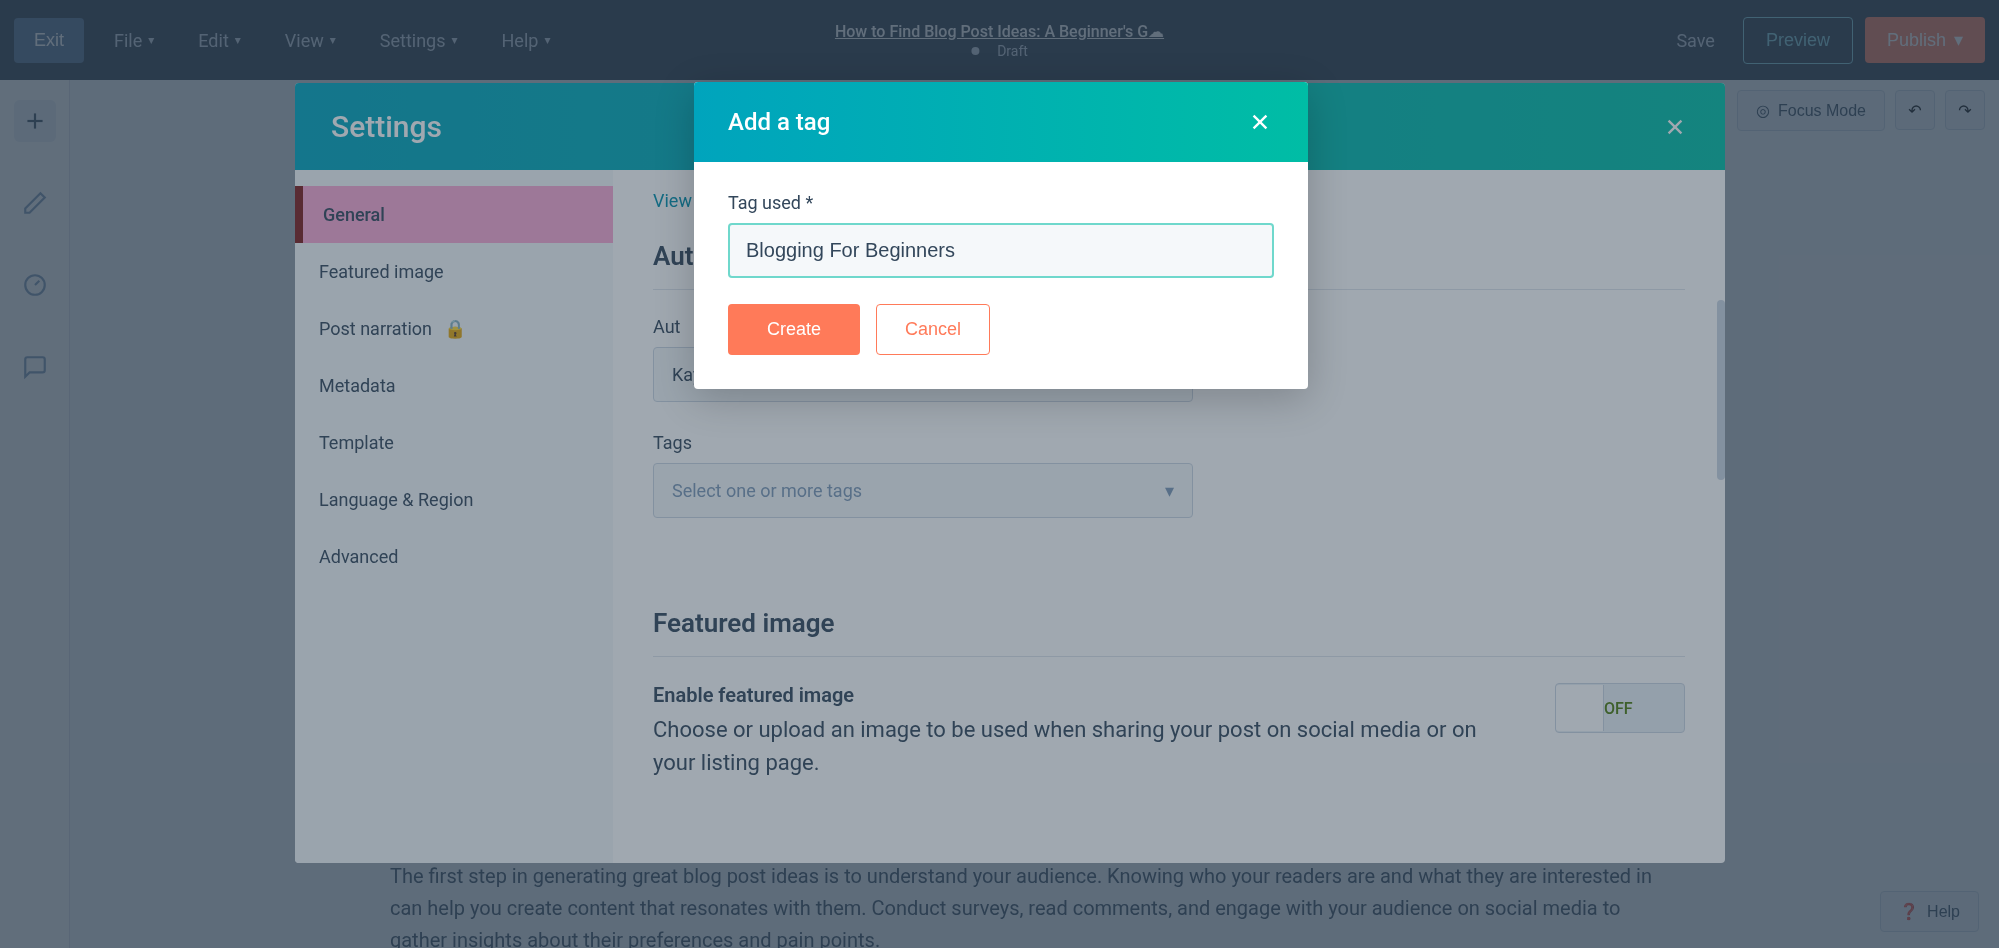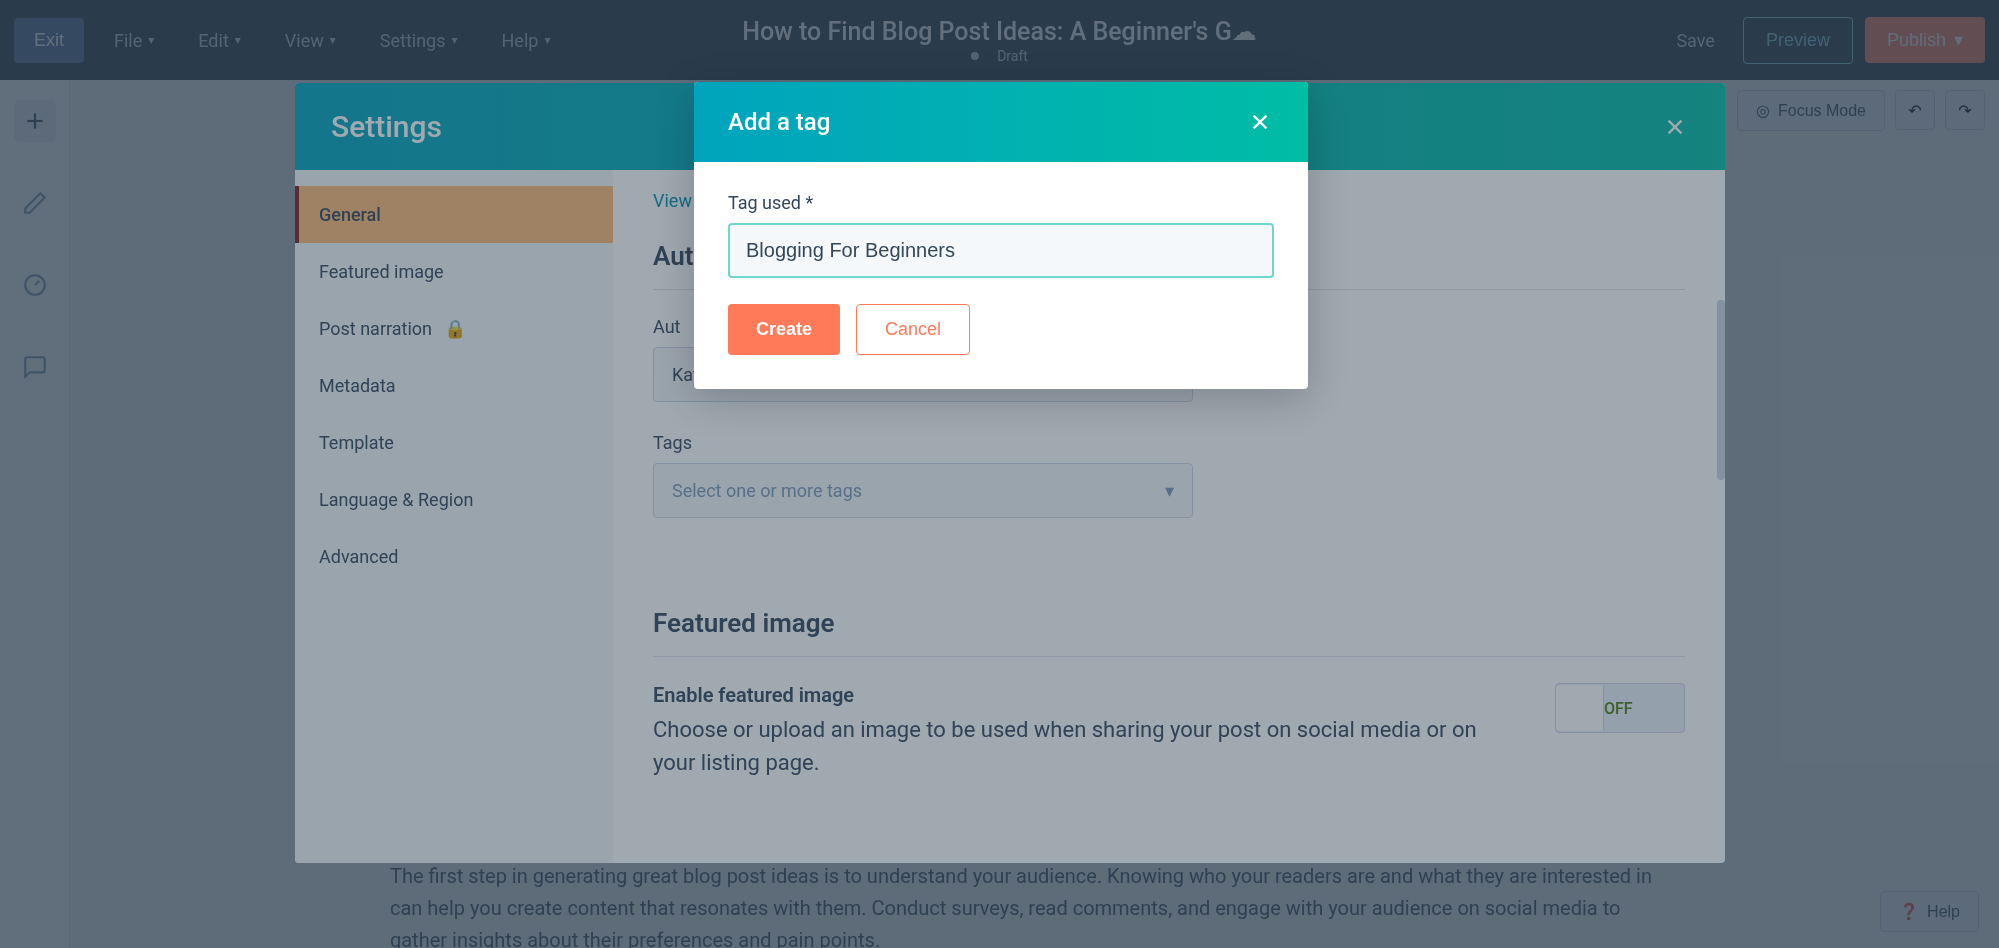--- a/index.html
+++ b/index.html
@@ -35,21 +35,21 @@
 .menu-items { display: flex; gap: 44px; font-size: 18px; }
 .menu-item { display: flex; align-items: center; gap: 6px; cursor: pointer; }
 .chev { font-size: 12px; }
 .title-area {
   position: absolute;
   left: 50%;
   transform: translateX(-50%);
   text-align: center;
   color: #fff;
 }
-.title-area .post-title { font-size: 25px; font-weight: 500; display:flex; align-items:center; justify-content:center;}
+.title-area .post-title { font-size: 16px; font-weight: 500; display:flex; align-items:center; justify-content:center;text-decoration:underline;}
 .title-area .draft { font-size: 14px; color: #cbd6e2; display:flex; align-items:center; gap:18px; justify-content:center; margin-top:2px;}
 .dot { width:8px; height:8px; border-radius:50%; background:#cbd6e2; display:inline-block;}
 .right-actions { margin-left:auto; display:flex; gap:12px; align-items:center;}
 .link-btn { color:#cbd6e2; font-size:18px; padding:10px 16px; }
 .outline-btn { border:1px solid #7fd1de; color:#7fd1de; padding:12px 22px; border-radius:4px; font-size:18px; background:transparent;}
 .publish-btn { background:#ff7a59; color:#fff; padding:12px 22px; border-radius:4px; font-size:18px; border:none; display:flex; align-items:center; gap:8px;}
 
 
 .left-rail {
   position:absolute;
@@ -153,22 +153,22 @@
 .nav-item {
   padding:18px 24px;
   font-size:18px;
   color:#33475b;
   cursor:pointer;
   display:flex;
   align-items:center;
   gap:12px;
 }
 .nav-item.active {
-  background:#fdba74;
-  border-left:4px solid #7f1d1d;
+  background:#f9a8d4;
+  border-left:8px solid #7f1d1d;
   padding-left:20px;
   font-weight:500;
 }
 .lock { color:#99acc2; }
 
 .settings-content {
   flex:1;
   padding: 0 40px 40px 40px;
   overflow-y:auto;
   position:relative;
@@ -257,25 +257,24 @@
   background:#f5f8fa;
   color:#33475b;
   outline:none;
   margin-bottom:26px;
 }
 .modal-actions { display:flex; gap:16px; }
 .btn-primary {
   background:#ff7a59;
   color:#fff;
   border:none;
-  padding:14px 28px;
+  padding:14px 39px;
   border-radius:4px;
   font-size:18px;
   cursor:pointer;
-  font-weight:bold;
 }
 .btn-secondary {
   background:#fff;
   color:#ff7a59;
   border:1px solid #ff7a59;
   padding:14px 28px;
   border-radius:4px;
   font-size:18px;
   cursor:pointer;
 }

